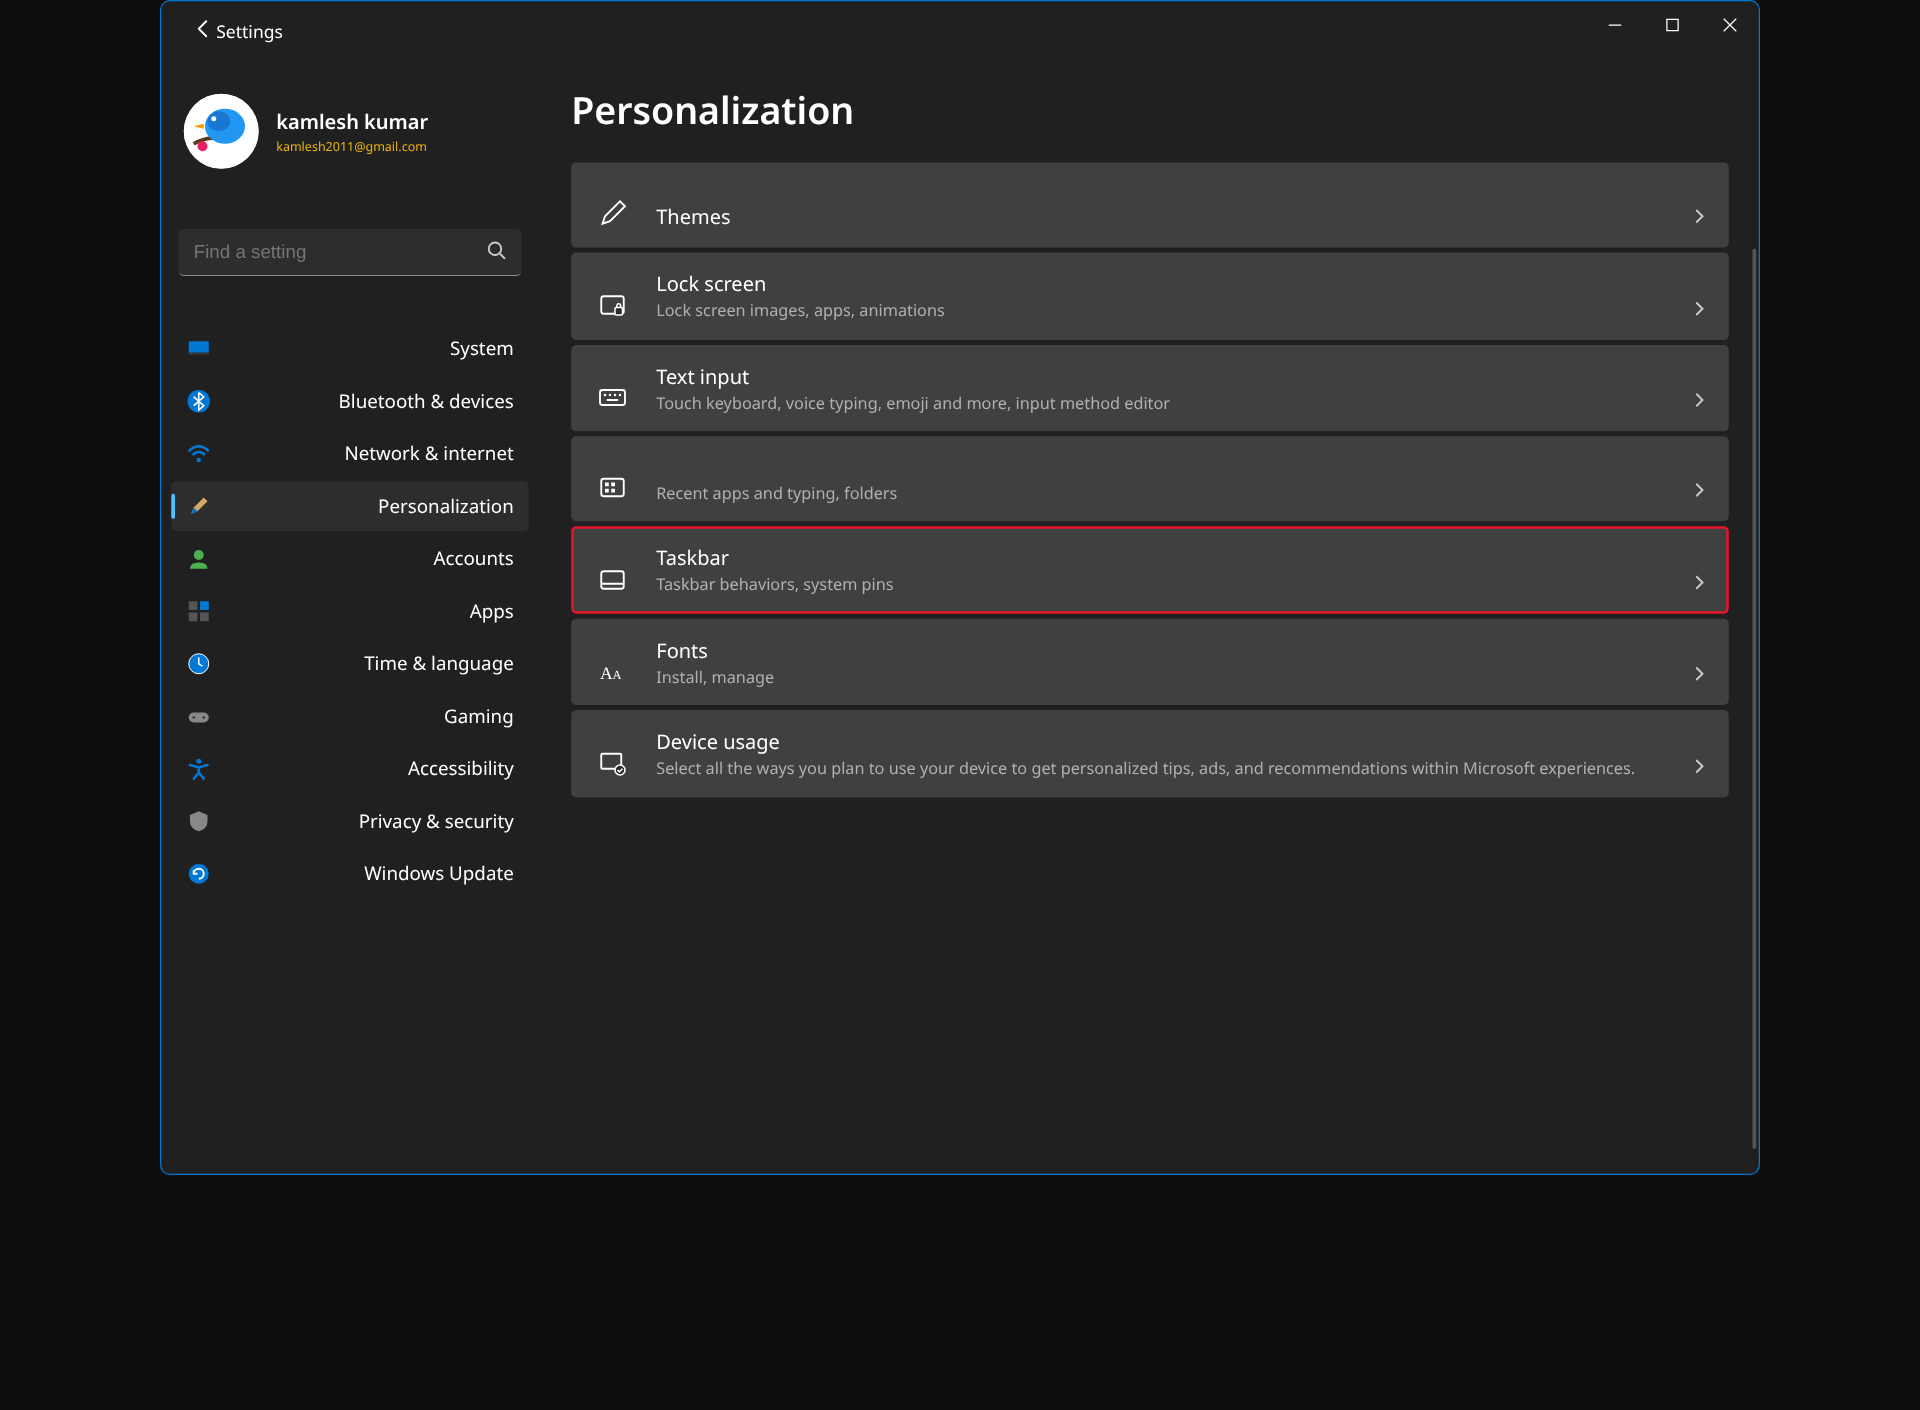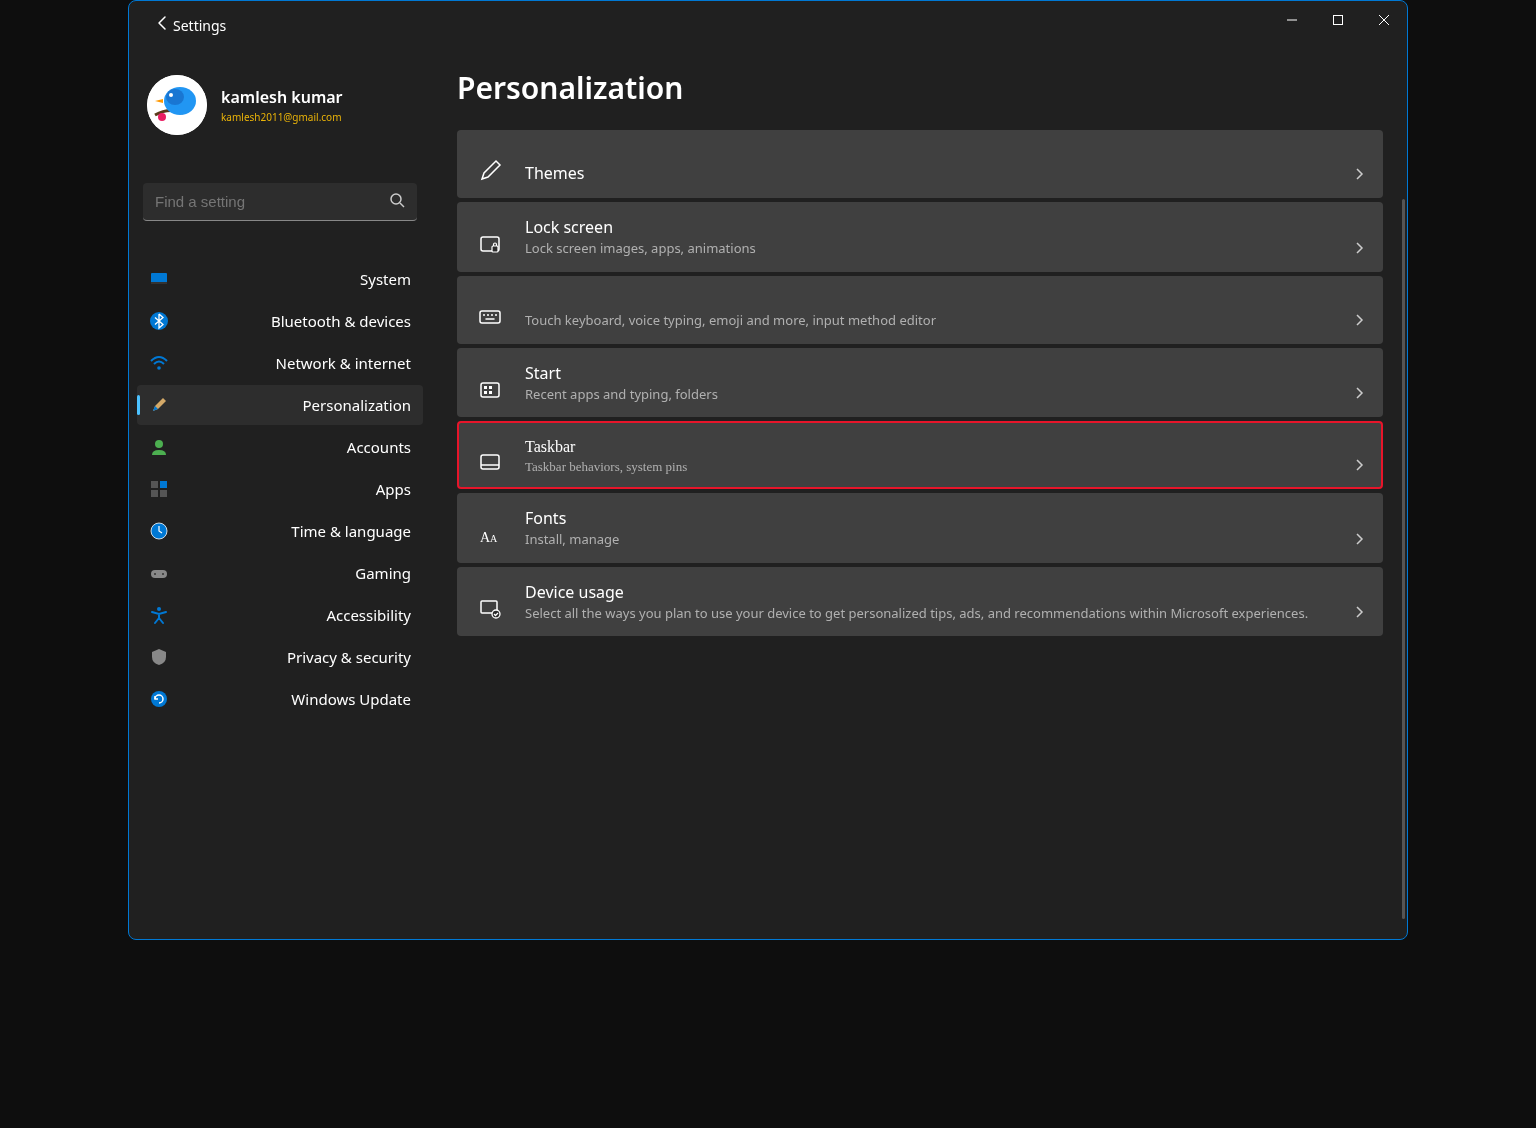--- a/index.html
+++ b/index.html
@@ -177,21 +177,20 @@
     min-height: 68px;
     display: flex;
     align-items: flex-end;
     padding: 14px 18px 14px 20px;
     gap: 22px;
     cursor: pointer;
   }
   .card.highlight {
     border: 2.5px solid #e7152a;
     padding: 12px 16px 12px 18px;
-    font-family: Liberation Serif, serif;
   }
   .card-icon {
     width: 26px;
     height: 26px;
     display: flex;
     align-items: center;
     justify-content: center;
     color: #fff;
     flex-shrink: 0;
   }
@@ -449,41 +448,41 @@
             <svg width="24" height="24" viewBox="0 0 24 24">
                 <rect x="2" y="6" width="20" height="12" rx="2" stroke="#fff" stroke-width="1.5" fill="none"></rect>
                 <line x1="6" y1="10" x2="6" y2="10" stroke="#fff" stroke-width="2" stroke-linecap="round"></line>
                 <line x1="10" y1="10" x2="10" y2="10" stroke="#fff" stroke-width="2" stroke-linecap="round"></line>
                 <line x1="14" y1="10" x2="14" y2="10" stroke="#fff" stroke-width="2" stroke-linecap="round"></line>
                 <line x1="18" y1="10" x2="18" y2="10" stroke="#fff" stroke-width="2" stroke-linecap="round"></line>
                 <line x1="8" y1="14" x2="16" y2="14" stroke="#fff" stroke-width="1.5" stroke-linecap="round"></line>
               </svg>
           </span>
           <div class="card-text">
+            <div class="card-title">Text input</div>
             <div class="card-sub">Touch keyboard, voice typing, emoji and more, input method editor</div>
           </div>
           <span class="chevron">
             <svg width="12" height="12" viewBox="0 0 12 12">
                 <path d="M4 1 L9 6 L4 11" stroke="#ccc" stroke-width="1.5" fill="none"></path>
               </svg>
           </span>
         </div>
 
         <div class="card">
           <span class="card-icon">
             <svg width="24" height="24" viewBox="0 0 24 24">
                 <rect x="3" y="5" width="18" height="14" rx="2" stroke="#fff" stroke-width="1.5" fill="none"></rect>
                 <rect x="6" y="8" width="3" height="3" fill="#fff"></rect>
                 <rect x="11" y="8" width="3" height="3" fill="#fff"></rect>
                 <rect x="6" y="13" width="3" height="3" fill="#fff"></rect>
                 <rect x="11" y="13" width="3" height="3" fill="#fff"></rect>
               </svg>
           </span>
           <div class="card-text">
-            <div class="card-title">Start</div>
             <div class="card-sub">Recent apps and typing, folders</div>
           </div>
           <span class="chevron">
             <svg width="12" height="12" viewBox="0 0 12 12">
                 <path d="M4 1 L9 6 L4 11" stroke="#ccc" stroke-width="1.5" fill="none"></path>
               </svg>
           </span>
         </div>
 
         <div class="card highlight">

